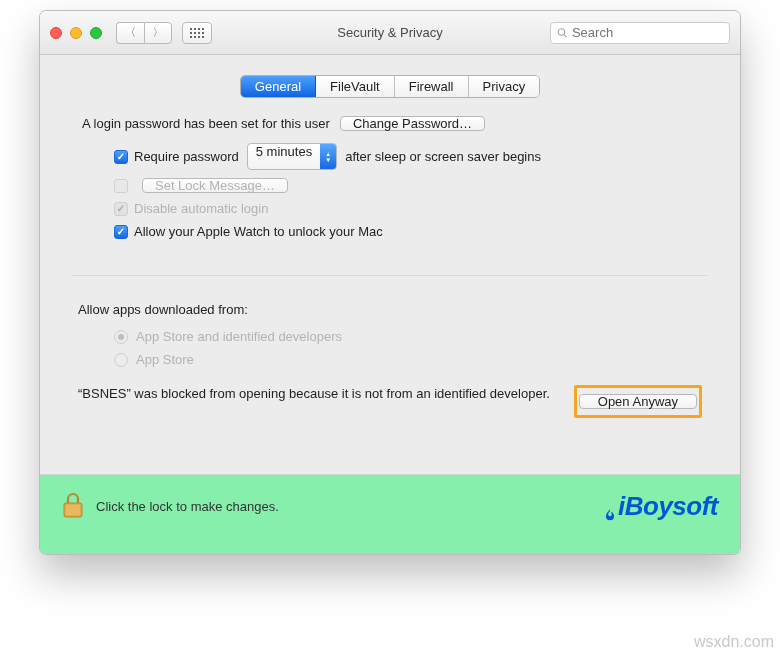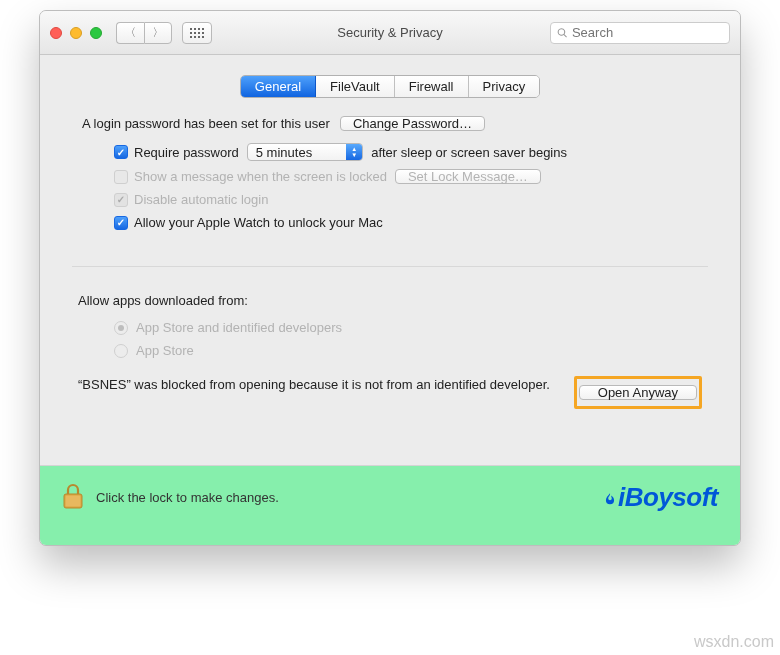--- a/index.html
+++ b/index.html
@@ -95,28 +95,27 @@
     border: 1px solid #b9b9b9;
     border-radius: 4px;
     padding: 2px 12px;
     font-size: 13px;
     height: 15px;
     display: inline-flex; align-items: center;
     box-shadow: 0 1px 0 rgba(255,255,255,0.7) inset;
   }
   .mac-btn.disabled { color: #b3b3b3; }
   .select {
-    display: inline-flex; align-items: center;
-    height: 18px;
+    display: inline-flex; 
+    height: 27px;
     background: linear-gradient(#ffffff, #f2f2f2);
     border: 1px solid #b9b9b9;
     border-radius: 4px;
     font-size: 13px;
     overflow: hidden;
-    gap: 26px;
   }
   .select .stxt { padding: 0 8px; }
   .select .sarrow {
     background: linear-gradient(#58a9fd, #1768e2);
     color: #fff; width: 16px; height: 100%;
     display: flex; flex-direction: column; align-items: center; justify-content: center;
     font-size: 6px; line-height: 6px;
   }
   .chk { width: 14px; height: 14px; border: 1px solid #b1b1b1; border-radius: 3px; margin-right: 6px; background: #fff; display: inline-flex; align-items: center; justify-content: center; flex-shrink: 0; }
   .chk.on { background: linear-gradient(#4ea0fb, #1768e2); border-color: #1768e2; color: #fff; font-size: 10px; font-weight: bold; }
@@ -141,21 +140,21 @@
   }
   .lock svg { width: 22px; height: 28px; }
   .footer-text { margin-left: 12px; font-size: 13px; color: #333; }
   .brand {
     margin-left: auto;
     font-style: italic;
     font-weight: 700;
     font-size: 26px;
     color: #0057d8;
     letter-spacing: -0.5px;
-    display: flex; align-items: center;
+    display: flex; align-items: flex-end;
   }
   .brand svg { width: 14px; height: 14px; fill: #0057d8; margin-top: 2px; margin-right: 1px; }
   .watermark {
     position: fixed; right: 6px; bottom: 4px;
     font-size: 16px; color: #c9c9c9;
   }
 </style>
 </head>
 <body>
 
@@ -223,21 +222,20 @@
         <span style="width:8px;"></span>
         <span class="select">
           <span class="stxt">5 minutes</span>
           <span class="sarrow">▲<br>▼</span>
         </span>
         <span style="width:8px;"></span>
         <span>after sleep or screen saver begins</span>
       </div>
       <div class="row push">
         <span class="chk disabled"></span>
-        <span class="txt-disabled">Show a message when the screen is locked</span>
         <span style="width:8px;"></span>
         <span class="mac-btn disabled">Set Lock Message…</span>
       </div>
       <div class="row push">
         <span class="chk disabled-on">✓</span>
         <span class="txt-disabled">Disable automatic login</span>
       </div>
       <div class="row push" style="margin-top:4px;">
         <span class="chk on">✓</span>
         <span>Allow your Apple Watch to unlock your Mac</span>

